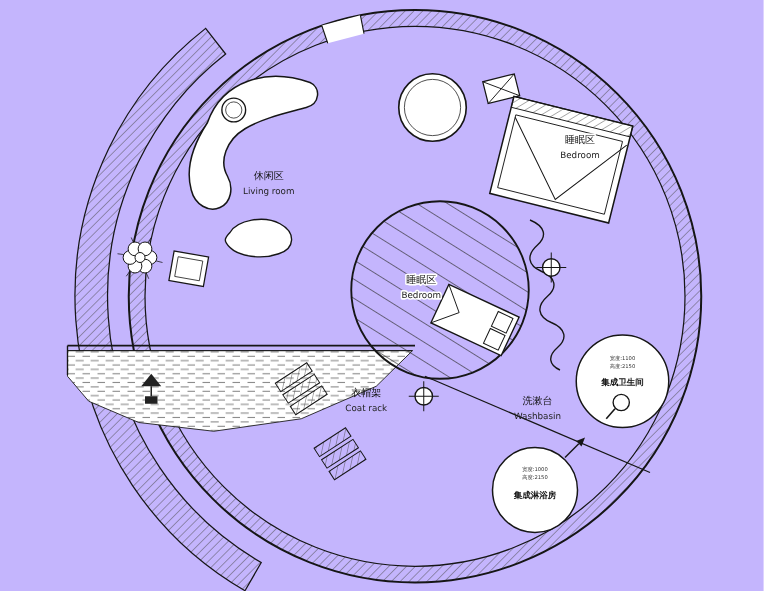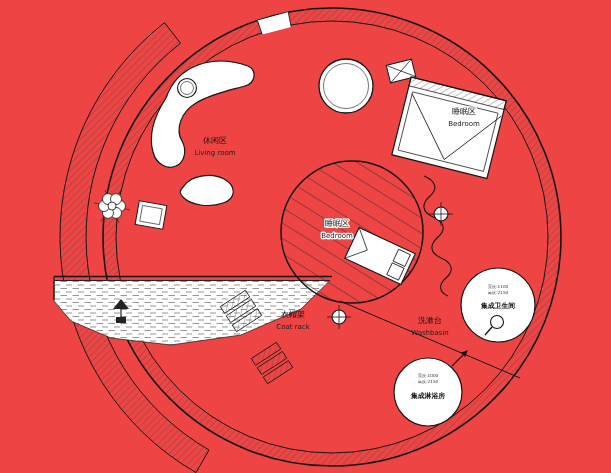--- a/index.html
+++ b/index.html
@@ -1,16 +1,16 @@
 <!DOCTYPE html>
 <html><head>
 <meta charset="utf-8">
 <style>
   html,body{margin:0;padding:0;background:#ffffff;}
-  .canvas{position:relative;width:611px;height:473px;background:#ef4444;overflow:hidden;}
+  .canvas{position:relative;width:611px;height:473px;background:#c4b5fd;overflow:hidden;}
   svg{display:block;}
   text{font-family:"DejaVu Sans","Liberation Sans",sans-serif;fill:#111;}
   .lbl{font-size:8px;text-anchor:middle;}
   .lbl-en{font-size:7px;text-anchor:middle;fill:#222;}
   .halo{paint-order:stroke;stroke:#ffffff;stroke-width:2.6px;stroke-linejoin:round;}
   .unit-name{font-size:6.8px;font-weight:bold;text-anchor:middle;}
   .spec{font-size:4.2px;text-anchor:middle;fill:#333;}
 </style>
 </head>
 <body>

